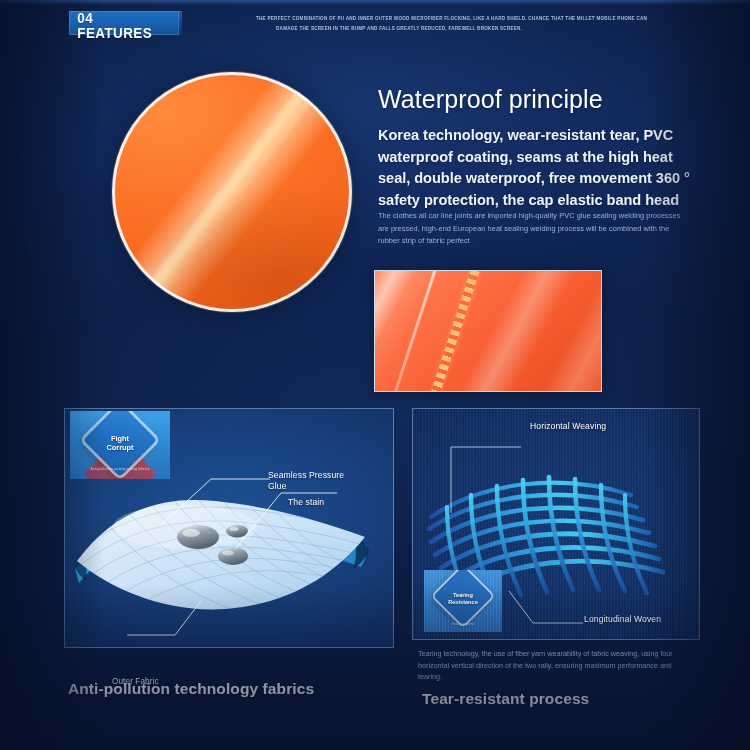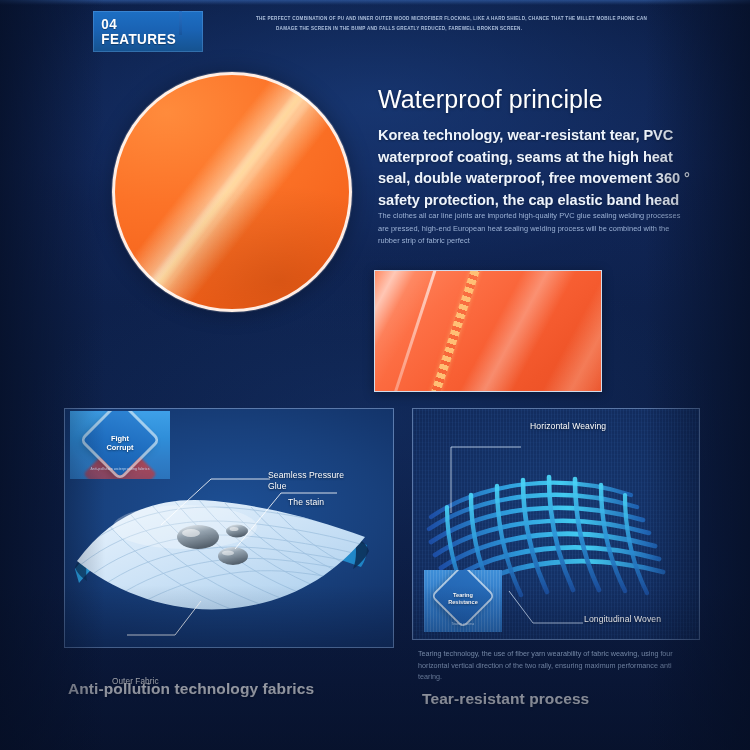--- a/index.html
+++ b/index.html
@@ -33,24 +33,24 @@
     content:"";
     position:absolute; inset:0; pointer-events:none;
     background:
       linear-gradient(90deg, rgba(5,14,36,0.75) 0%, rgba(5,14,36,0) 14%, rgba(5,14,36,0) 86%, rgba(5,14,36,0.75) 100%),
       linear-gradient(180deg, rgba(5,14,36,0) 78%, rgba(6,15,38,0.7) 100%);
   }
 
   
   .header { position:absolute; left:0; top:6px; width:750px; height:48px; z-index:5; }
   .badge {
-    position:absolute; left:69px; top:5px; width:110px; height:41px;
+    position:absolute; left:69px; top:5px; width:110px; height:24px;
     background:linear-gradient(180deg,#1d6fc4 0%,#1a63b4 45%,#15528f 100%);
     box-shadow:0 0 0 1px rgba(120,180,240,0.30) inset;
-    display:flex; align-items:center;margin-left:24px;
+    display:flex; align-items:flex-start;
   }
   .badge-text {
     color:#ffffff; font-size:14.5px; font-weight:bold;
     letter-spacing:0.4px; padding-left:9px; line-height:1;
     font-family:"Liberation Sans", sans-serif;
     text-shadow:0 1px 1px rgba(0,0,0,0.35);
     transform:scaleX(0.93); transform-origin:left center;
   }
   .badge-tail {
     position:absolute; left:179px; top:5px; width:3px; height:24px;

